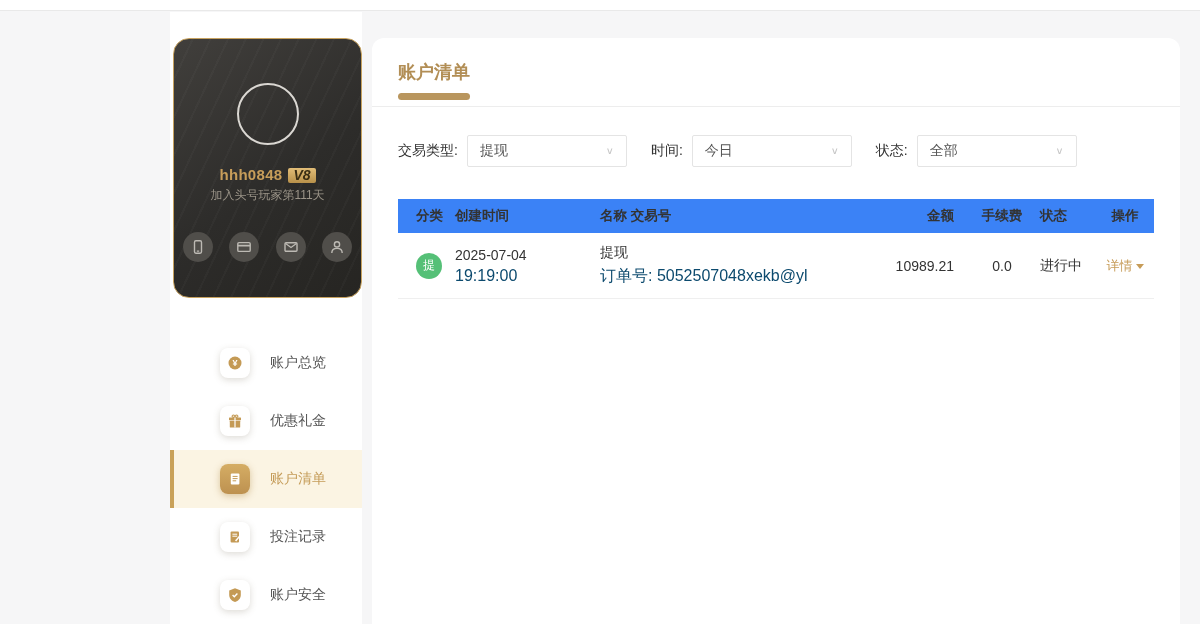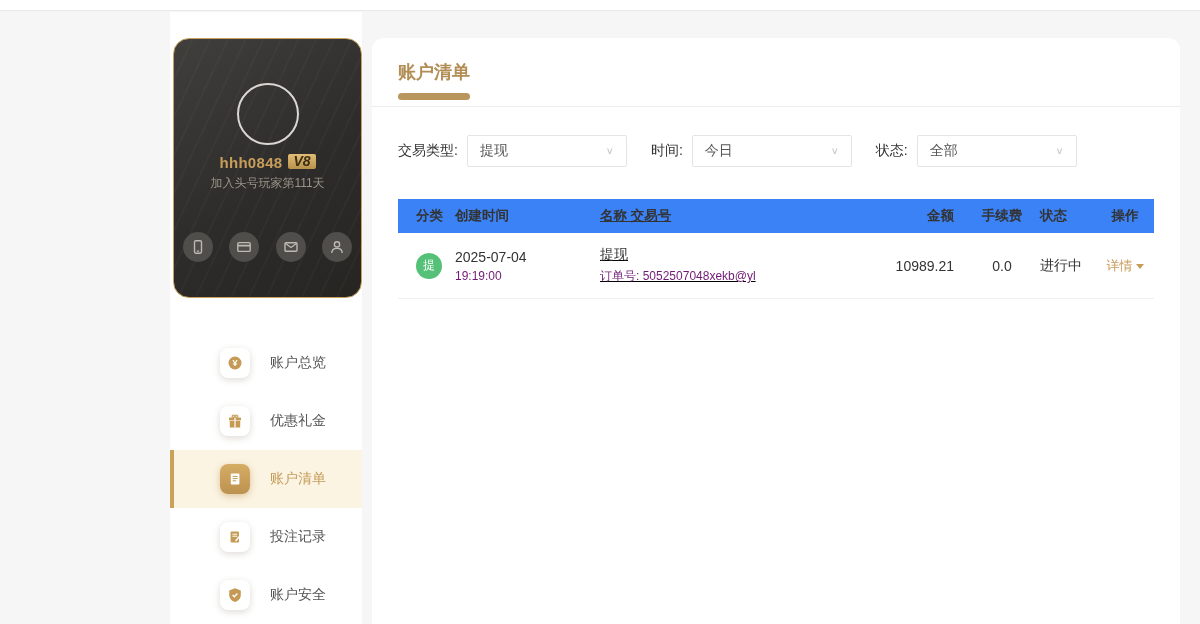--- a/index.html
+++ b/index.html
@@ -11,21 +11,21 @@
 
   
   .sidebar-col { position:absolute; left:170px; top:12px; width:192px; height:612px; background:#ffffff; }
 
   .profile-card { position:absolute; left:173px; top:38px; width:189px; height:260px; border-radius:16px;
       border:1px solid #c7a25f; overflow:hidden;
       background:linear-gradient(145deg,#413f3c 0%,#2d2c2a 55%,#262522 100%); }
   .profile-card::before { content:''; position:absolute; inset:0;
       background:repeating-linear-gradient(115deg, rgba(255,255,255,0.025) 0 2px, transparent 2px 16px); }
   .avatar { position:relative; width:62px; height:62px; border:2px solid #dad7d2; border-radius:50%; margin:44px auto 0; }
-  .name-row { position:relative; display:flex; justify-content:center; align-items:flex-start; gap:6px; margin-top:9px; }
+  .name-row { position:relative; display:flex; justify-content:center; align-items:flex-end; gap:6px; margin-top:21px; }
   .uname { color:#c89e5a; font-weight:bold; font-size:15px; letter-spacing:0.3px; }
   .vip-badge { background:linear-gradient(#e2bd77,#b8914a); color:#3a2e14; font-size:14px; font-weight:bold;
       font-style:italic; padding:1px 5px; border-radius:2px; line-height:13px; }
   .join-text { position:relative; text-align:center; color:#9b9488; font-size:12px; margin-top:4px; }
   .card-icons { position:absolute; left:9px; right:9px; top:193px; display:flex; justify-content:space-between; }
   .cicon { width:30px; height:30px; border-radius:50%; background:#504e4a; display:flex; align-items:center; justify-content:center; cursor:pointer; }
 
   .menu { position:absolute; left:0; top:322px; width:192px; }
   .menu-item { position:relative; height:58px; display:flex; align-items:center; padding-left:50px; cursor:pointer; }
   .menu-item .tile { width:30px; height:30px; border-radius:8px; background:#ffffff;
@@ -48,29 +48,29 @@
   .f-select { width:160px; height:32px; border:1px solid #e4e4e4; border-radius:2px; background:#fff;
       display:flex; align-items:center; justify-content:space-between; padding:0 12px; margin-left:9px; cursor:pointer; }
   .f-select .val { font-size:14px; color:#555; }
   .chev { color:#c6c6c6; font-size:11px; transform:scaleY(0.85); }
 
   .table { margin:32px 26px 0 26px; width:756px; }
   .thead { display:flex; align-items:center; height:34px; background:#3b82f6; font-size:13.5px; font-weight:bold; color:#333; }
   .trow  { display:flex; align-items:center; height:66px; border-bottom:1px solid #efefef; background:#fff; }
   .c1 { width:54px;  padding-left:18px; }
   .c2 { width:136px; padding-left:3px; }
-  .c3 { width:284px; padding-left:12px;text-decoration:underline; }
+  .c3 { width:284px; padding-left:12px; }
   .c4 { width:92px;  text-align:right; padding-right:10px; }
   .c5 { width:76px;  text-align:center; }
   .c6 { width:56px;  text-align:left; }
   .c7 { width:58px;  text-align:center; }
   .badge-circle { width:26px; height:26px; border-radius:50%; background:#55c077; color:#fff; font-size:12px;
       display:flex; align-items:center; justify-content:center; }
   .cell-main { font-size:14px; color:#333; }
-  .cell-sub { font-size:12px; color:#701a75; margin-top:4px; }
+  .cell-sub { font-size:16px; color:#0c4a6e; margin-top:4px; }
   .action-link { color:#c79c58; font-size:13px; cursor:pointer; white-space:nowrap; }
   .caret { display:inline-block; width:0; height:0; border-left:4px solid transparent; border-right:4px solid transparent;
       border-top:5px solid #c79c58; margin-left:3px; vertical-align:middle; }
 </style>
 </head>
 <body>
 
 <div class="page">
   <div class="topbar"></div>
 

